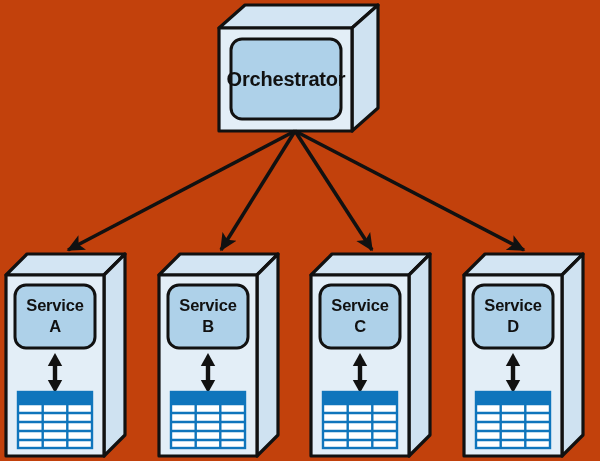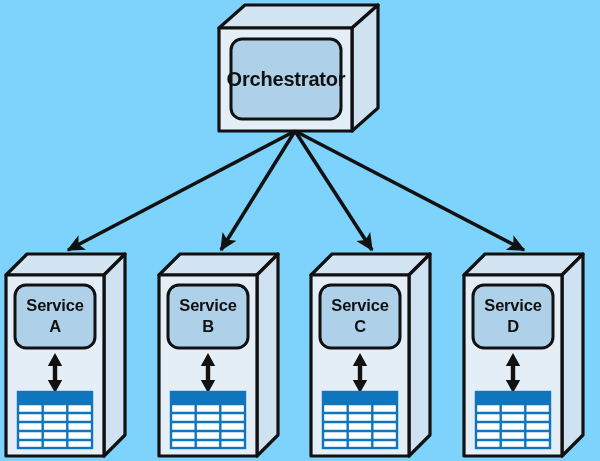--- a/index.html
+++ b/index.html
@@ -1,19 +1,19 @@
 <!DOCTYPE html>
 <html><head>
 <meta charset="utf-8">
 <style>
   html,body{margin:0;padding:0;background:#ffffff;}
   #stage{
     position:relative;
     width:600px;height:461px;
-    background:#7dd3fc;
+    background:#c2410c;
     overflow:hidden;
     font-family:"Liberation Sans", sans-serif;
   }
   #stage svg{position:absolute;left:0;top:0;width:600px;height:461px;display:block;}
   .lbl{
     font-family:"Liberation Sans", sans-serif;
     font-weight:bold;
     fill:#111111;
     text-anchor:middle;
     dominant-baseline:middle;

